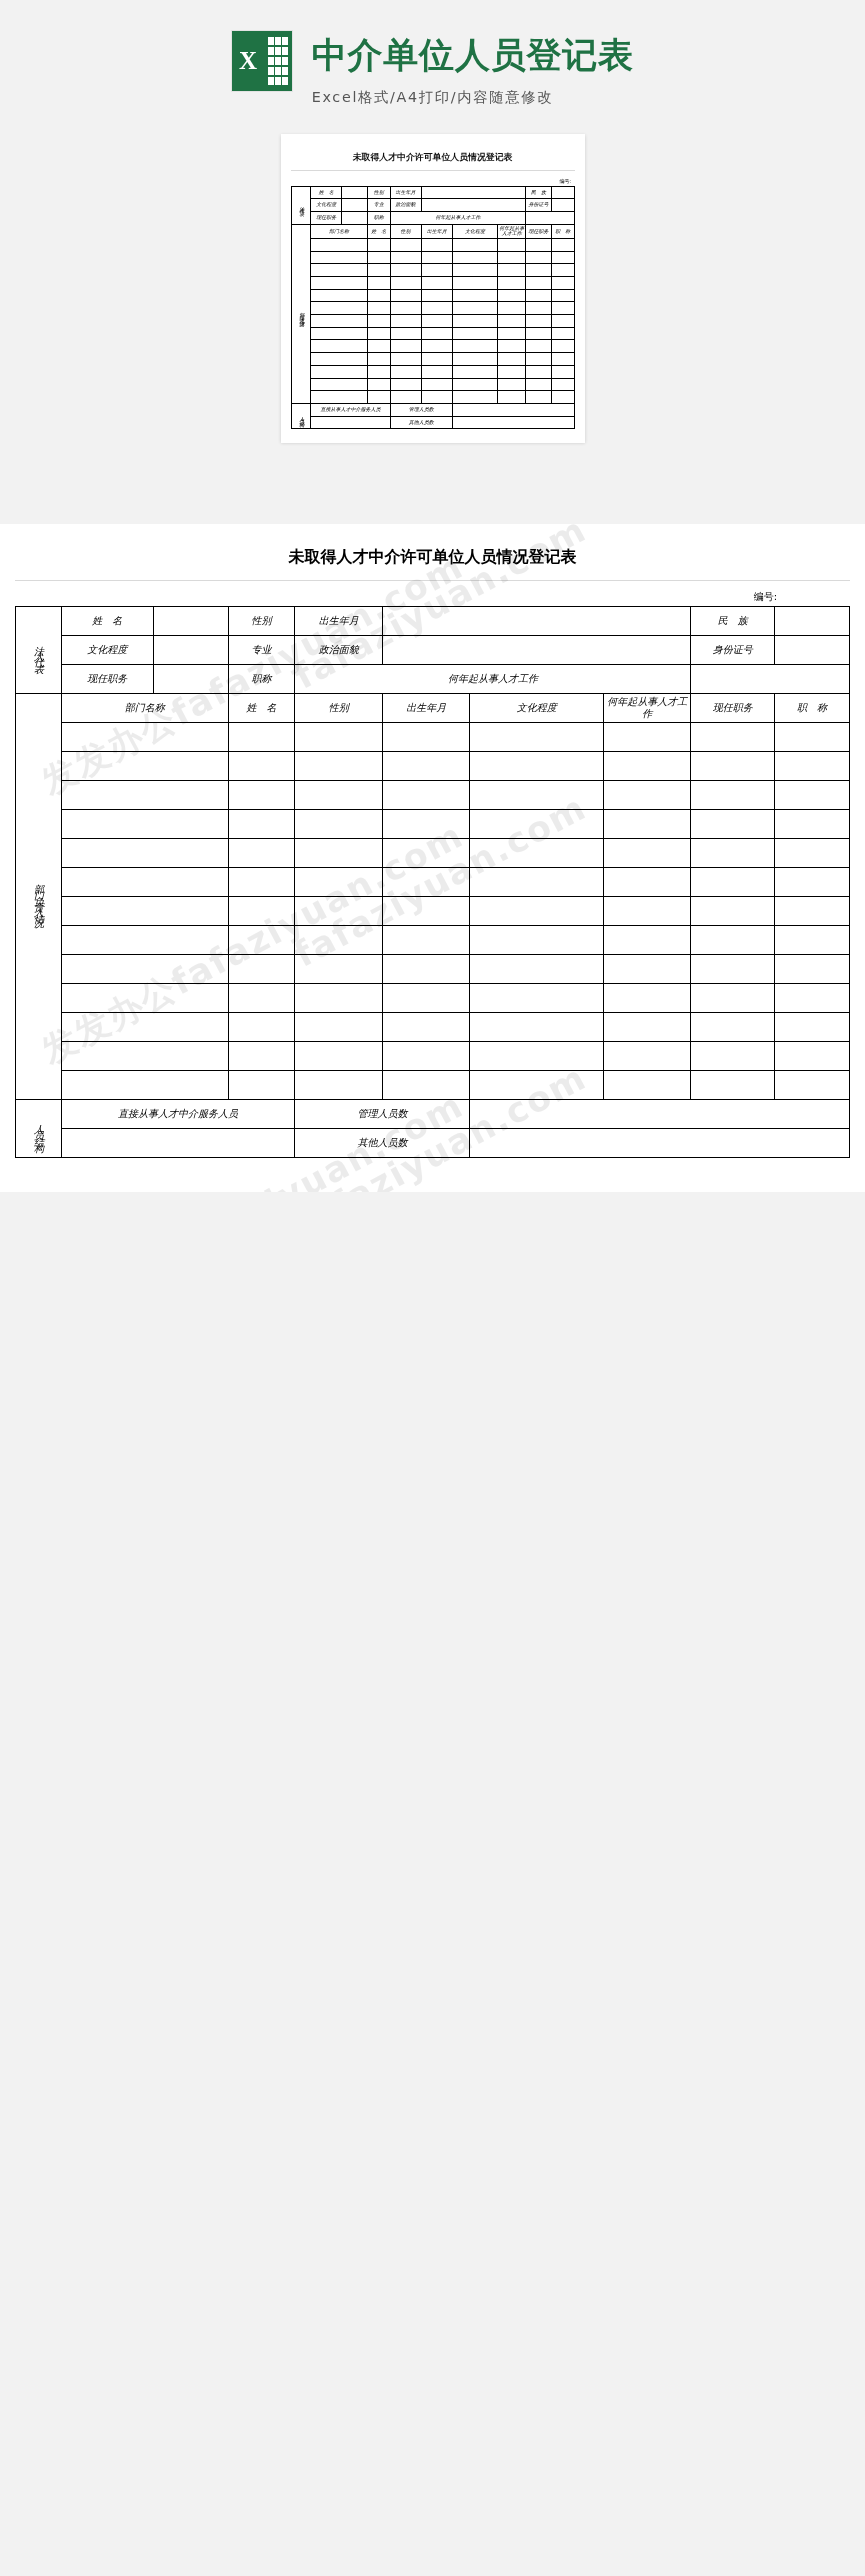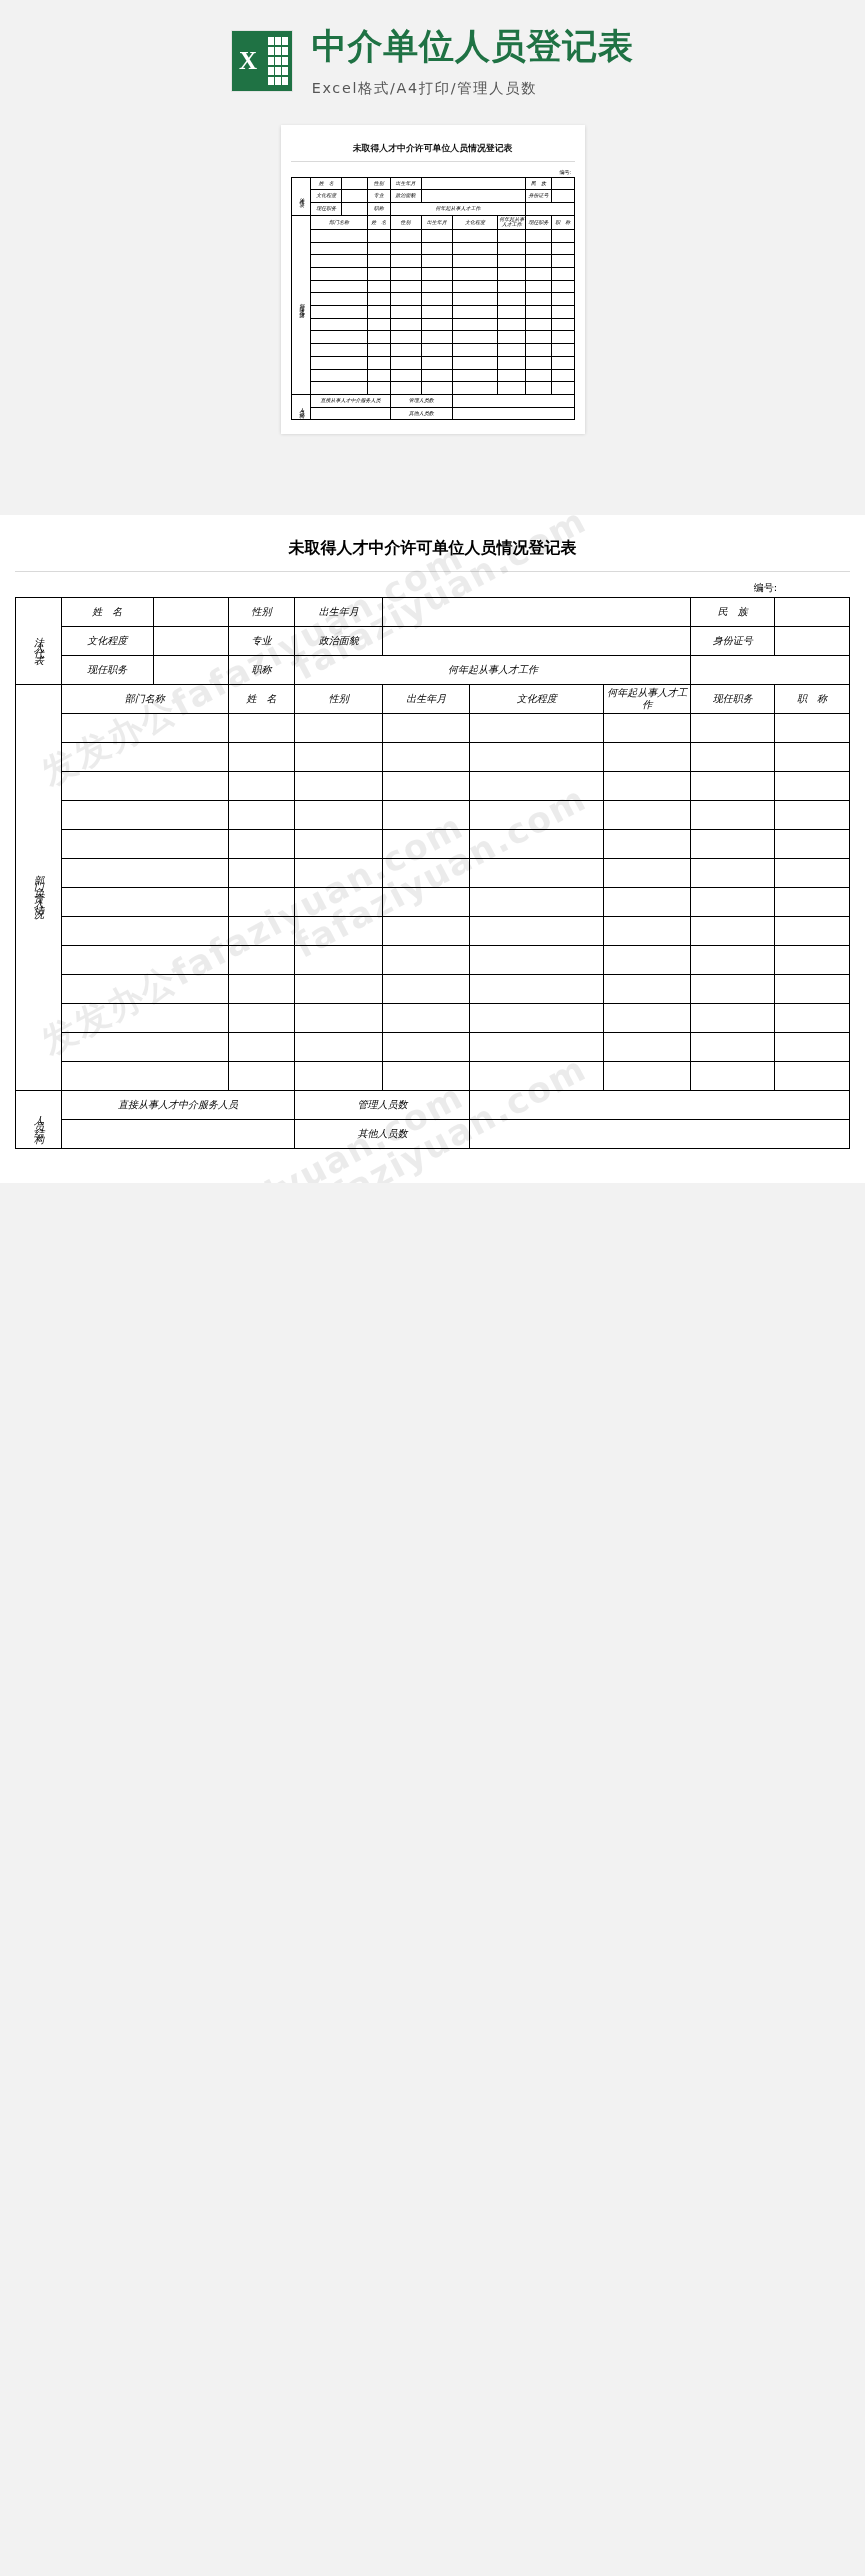--- a/index.html
+++ b/index.html
@@ -54,21 +54,21 @@
     padding: 5.9px 4.2px;
   }
   .xls-logo .grid {
     width: 100%; height: 100%;
     display: grid;
     grid-template-columns: repeat(3, 1fr);
     grid-template-rows: repeat(5, 1fr);
     gap: 1.7px;
   }
   .xls-logo .grid span { background: #ffffff; display: block; }
-  .banner-text { display: flex; flex-direction: column; }
+  .banner-text { display: flex; flex-direction: column; margin-top: 9px; }
   .banner-title {
     font-size: 35px;
     font-weight: bold;
     color: #1f7244;
     letter-spacing: 0.8px;
     line-height: 1.25;
     font-family: "DejaVu Sans", "Liberation Sans", sans-serif;
   }
   .banner-sub {
     margin-top: 10px;
@@ -219,21 +219,21 @@
               <span></span>
               <span></span>
             <span></span>
               <span></span>
               <span></span>
           </div>
         </div>
       </div>
       <div class="banner-text">
         <div class="banner-title">中介单位人员登记表</div>
-        <div class="banner-sub">Excel格式/A4打印/管理人员数</div>
+        <div class="banner-sub">Excel格式/A4打印/内容随意修改</div>
       </div>
     </div>
   </div>
 
   <div class="preview-wrap">
     <div class="preview-card">
       <div class="preview-title">未取得人才中介许可单位人员情况登记表</div>
       <div class="mini-code">编号:</div>
       <table class="form mini">
         <colgroup>

